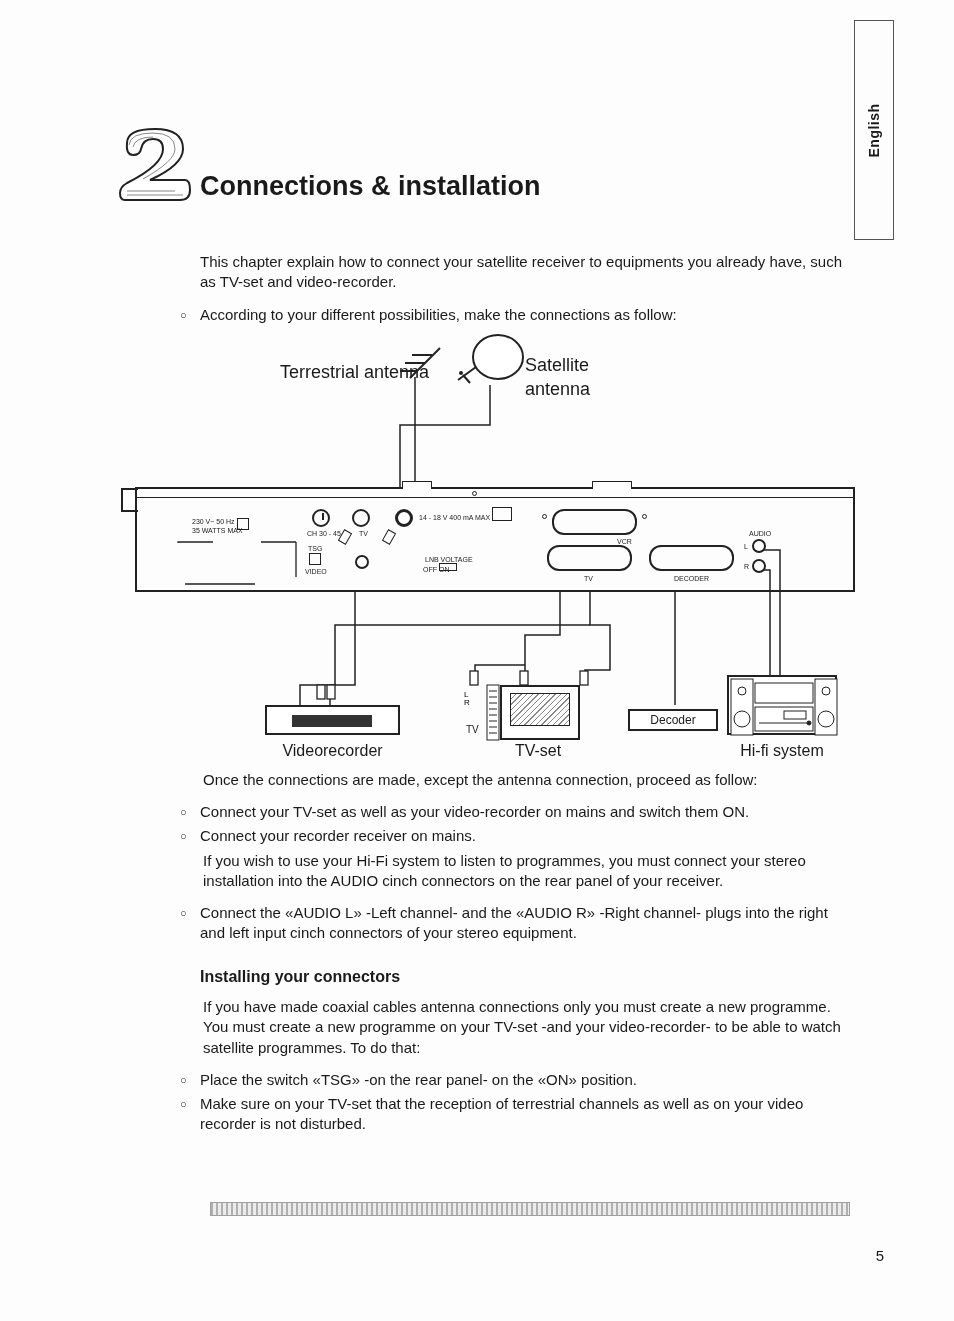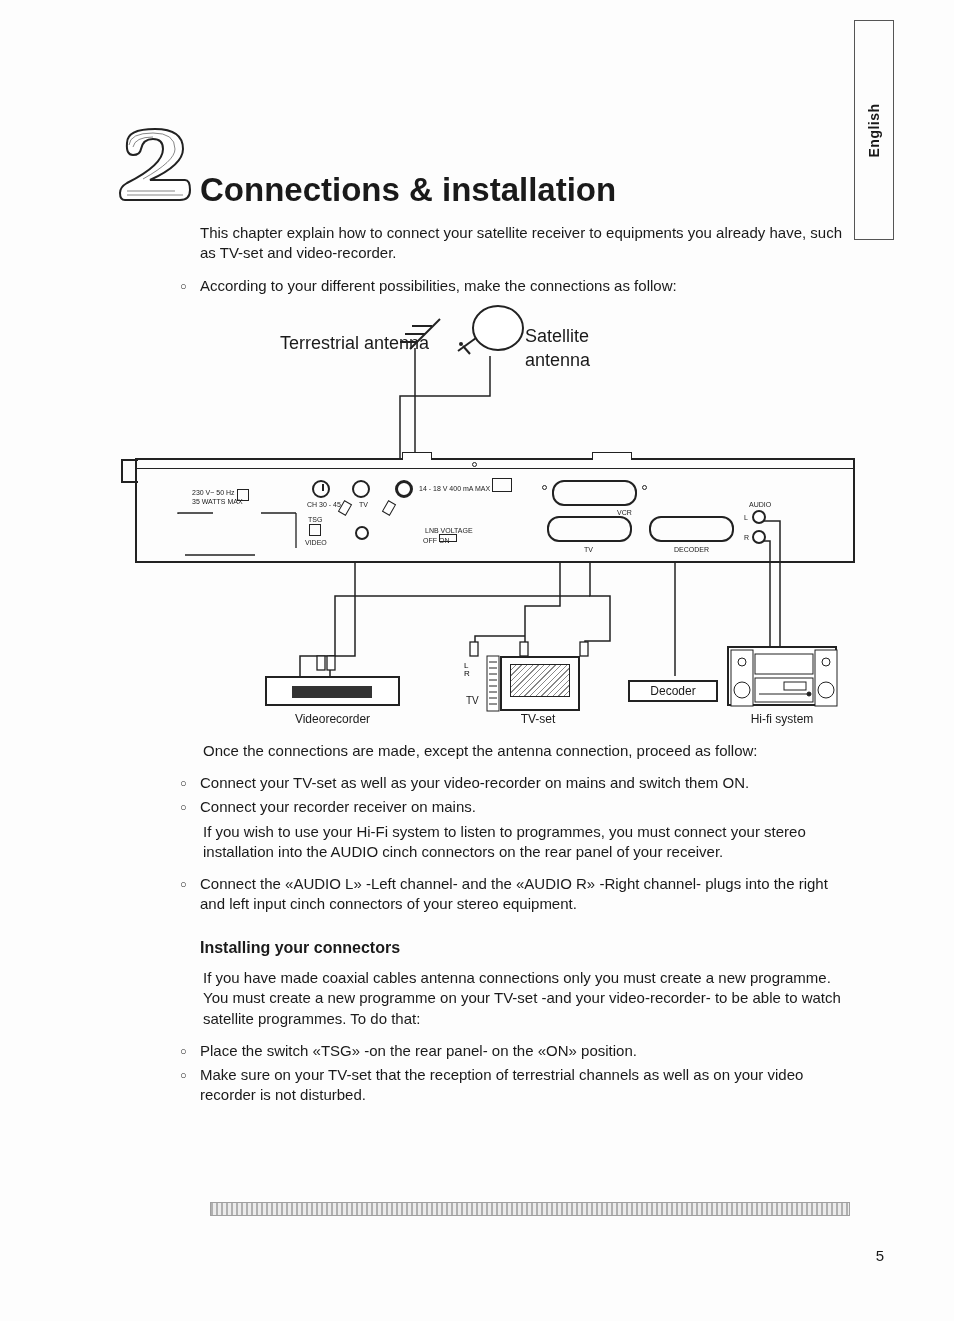--- a/index.html
+++ b/index.html
@@ -35,27 +35,27 @@
     position: absolute;
     left: 115px;
     top: 125px;
     width: 80px;
     height: 80px;
   }
   .chapter-title {
     position: absolute;
     left: 200px;
     top: 168px;
-    font-size: 33px;
+    font-size: 27px;
     font-weight: bold;
   }
   .content {
     position: absolute;
     left: 180px;
-    top: 223px;
+    top: 252px;
     width: 670px;
   }
   .intro { margin-left: 20px; margin-bottom: 12px; }
   .bullet-row { display: flex; margin-bottom: 4px; }
   .bullet-mark { width: 20px; flex-shrink: 0; font-size: 11px; padding-top: 3px; }
   .bullet-text { flex: 1; }
   .diagram-wrap {
     position: relative;
     left: -50px;
     width: 750px;
@@ -84,21 +84,21 @@
   .port-sq {
     position: absolute; border: 1px solid #222; width: 12px; height: 12px;
   }
   .scart {
     position: absolute; width: 85px; height: 26px;
     border: 2px solid #222; border-radius: 12px;
   }
   .dev-box {
     position: absolute; border: 2px solid #222; background: #fff;
   }
-  .dev-label { position: absolute; font-size: 12px; text-align: center; }
+  .dev-label { position: absolute; font-size: 16px; text-align: center; }
   .footer-bar {
     position: absolute;
     left: 210px; bottom: 105px;
     width: 640px; height: 14px;
     border: 1px solid #444;
     background: repeating-linear-gradient(90deg,#666 0,#666 2px,#ddd 2px,#ddd 5px);
     opacity: 0.5;
   }
   .page-no {
     position: absolute; right: 70px; bottom: 55px;

